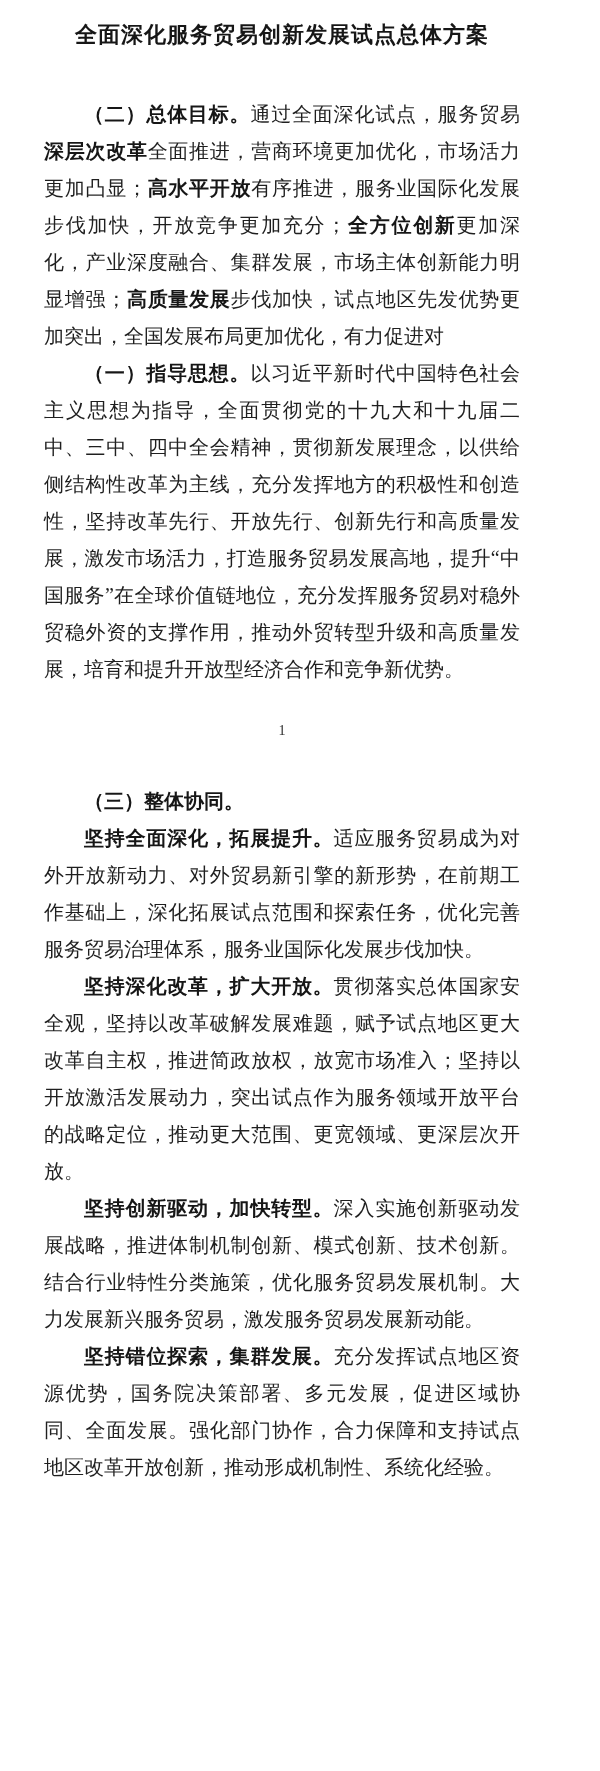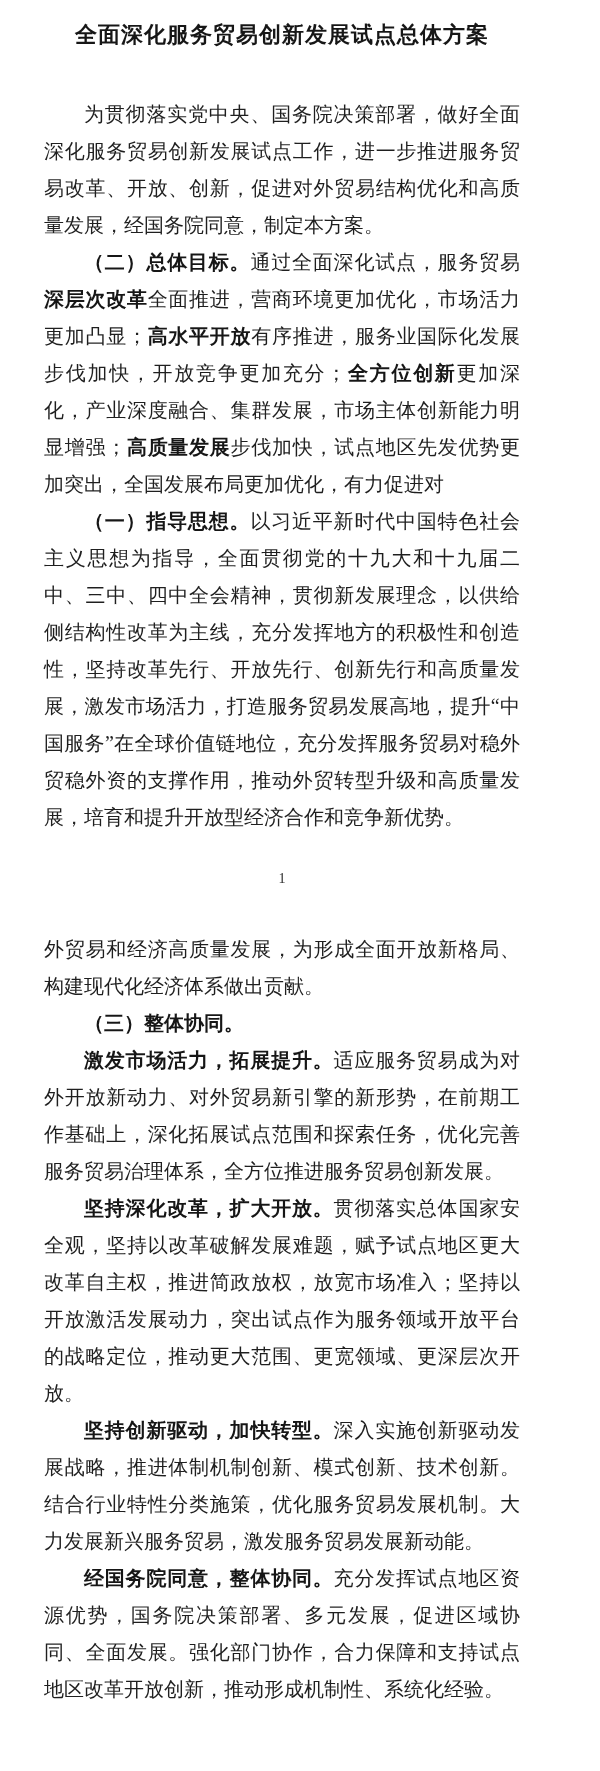--- a/index.html
+++ b/index.html
@@ -64,32 +64,30 @@
   }
 </style>
 </head>
 <body>
 
 <div class="scan-doc">
 
   <section class="page">
     <h1 class="doc-title">全面深化服务贸易创新发展试点总体方案</h1>
     <div>
-        <p class="block para"><span>为贯彻落实党中央、国务院决策部署，做好全面深化服务贸易创新发展试点工作，进一步推进服务贸易改革、开放、创新，促进对外贸易结构优化和高质量发展，经国务院同意，制定本方案。</span></p>
         <p class="block para"><span class="b">（二）总体目标。</span><span>通过全面深化试点，服务贸易</span><span class="b">深层次改革</span><span>全面推进，营商环境更加优化，市场活力更加凸显；</span><span class="b">高水平开放</span><span>有序推进，服务业国际化发展步伐加快，开放竞争更加充分；</span><span class="b">全方位创新</span><span>更加深化，产业深度融合、集群发展，市场主体创新能力明显增强；</span><span class="b">高质量发展</span><span>步伐加快，试点地区先发优势更加突出，全国发展布局更加优化，有力促进对</span></p>
         <p class="block para"><span class="b">（一）指导思想。</span><span>以习近平新时代中国特色社会主义思想为指导，全面贯彻党的十九大和十九届二中、三中、四中全会精神，贯彻新发展理念，以供给侧结构性改革为主线，充分发挥地方的积极性和创造性，坚持改革先行、开放先行、创新先行和高质量发展，激发市场活力，打造服务贸易发展高地，提升“中国服务”在全球价值链地位，充分发挥服务贸易对稳外贸稳外资的支撑作用，推动外贸转型升级和高质量发展，培育和提升开放型经济合作和竞争新优势。</span></p>
       </div>
     <div class="page-number pn-1">1</div>
   </section>
 
   <section class="page">
     <div>
-        <p class="block para-noindent"><span>外贸易和经济高质量发展，为形成全面开放新格局、构建现代化经济体系做出贡献。</span></p>
         <p class="block heading2"><span class="b">（三）整体协同。</span></p>
-        <p class="block para"><span class="b">激发市场活力，拓展提升。</span><span>适应服务贸易成为对外开放新动力、对外贸易新引擎的新形势，在前期工作基础上，深化拓展试点范围和探索任务，优化完善服务贸易治理体系，全方位推进服务贸易创新发展。</span></p>
+        <p class="block para"><span class="b">坚持全面深化，拓展提升。</span><span>适应服务贸易成为对外开放新动力、对外贸易新引擎的新形势，在前期工作基础上，深化拓展试点范围和探索任务，优化完善服务贸易治理体系，服务业国际化发展步伐加快。</span></p>
         <p class="block para"><span class="b">坚持深化改革，扩大开放。</span><span>贯彻落实总体国家安全观，坚持以改革破解发展难题，赋予试点地区更大改革自主权，推进简政放权，放宽市场准入；坚持以开放激活发展动力，突出试点作为服务领域开放平台的战略定位，推动更大范围、更宽领域、更深层次开放。</span></p>
         <p class="block para"><span class="b">坚持创新驱动，加快转型。</span><span>深入实施创新驱动发展战略，推进体制机制创新、模式创新、技术创新。结合行业特性分类施策，优化服务贸易发展机制。大力发展新兴服务贸易，激发服务贸易发展新动能。</span></p>
-        <p class="block para"><span class="b">经国务院同意，整体协同。</span><span>充分发挥试点地区资源优势，国务院决策部署、多元发展，促进区域协同、全面发展。强化部门协作，合力保障和支持试点地区改革开放创新，推动形成机制性、系统化经验。</span></p>
+        <p class="block para"><span class="b">坚持错位探索，集群发展。</span><span>充分发挥试点地区资源优势，国务院决策部署、多元发展，促进区域协同、全面发展。强化部门协作，合力保障和支持试点地区改革开放创新，推动形成机制性、系统化经验。</span></p>
       </div>
 
   </section>
 
 </div>
 
 </body></html>

